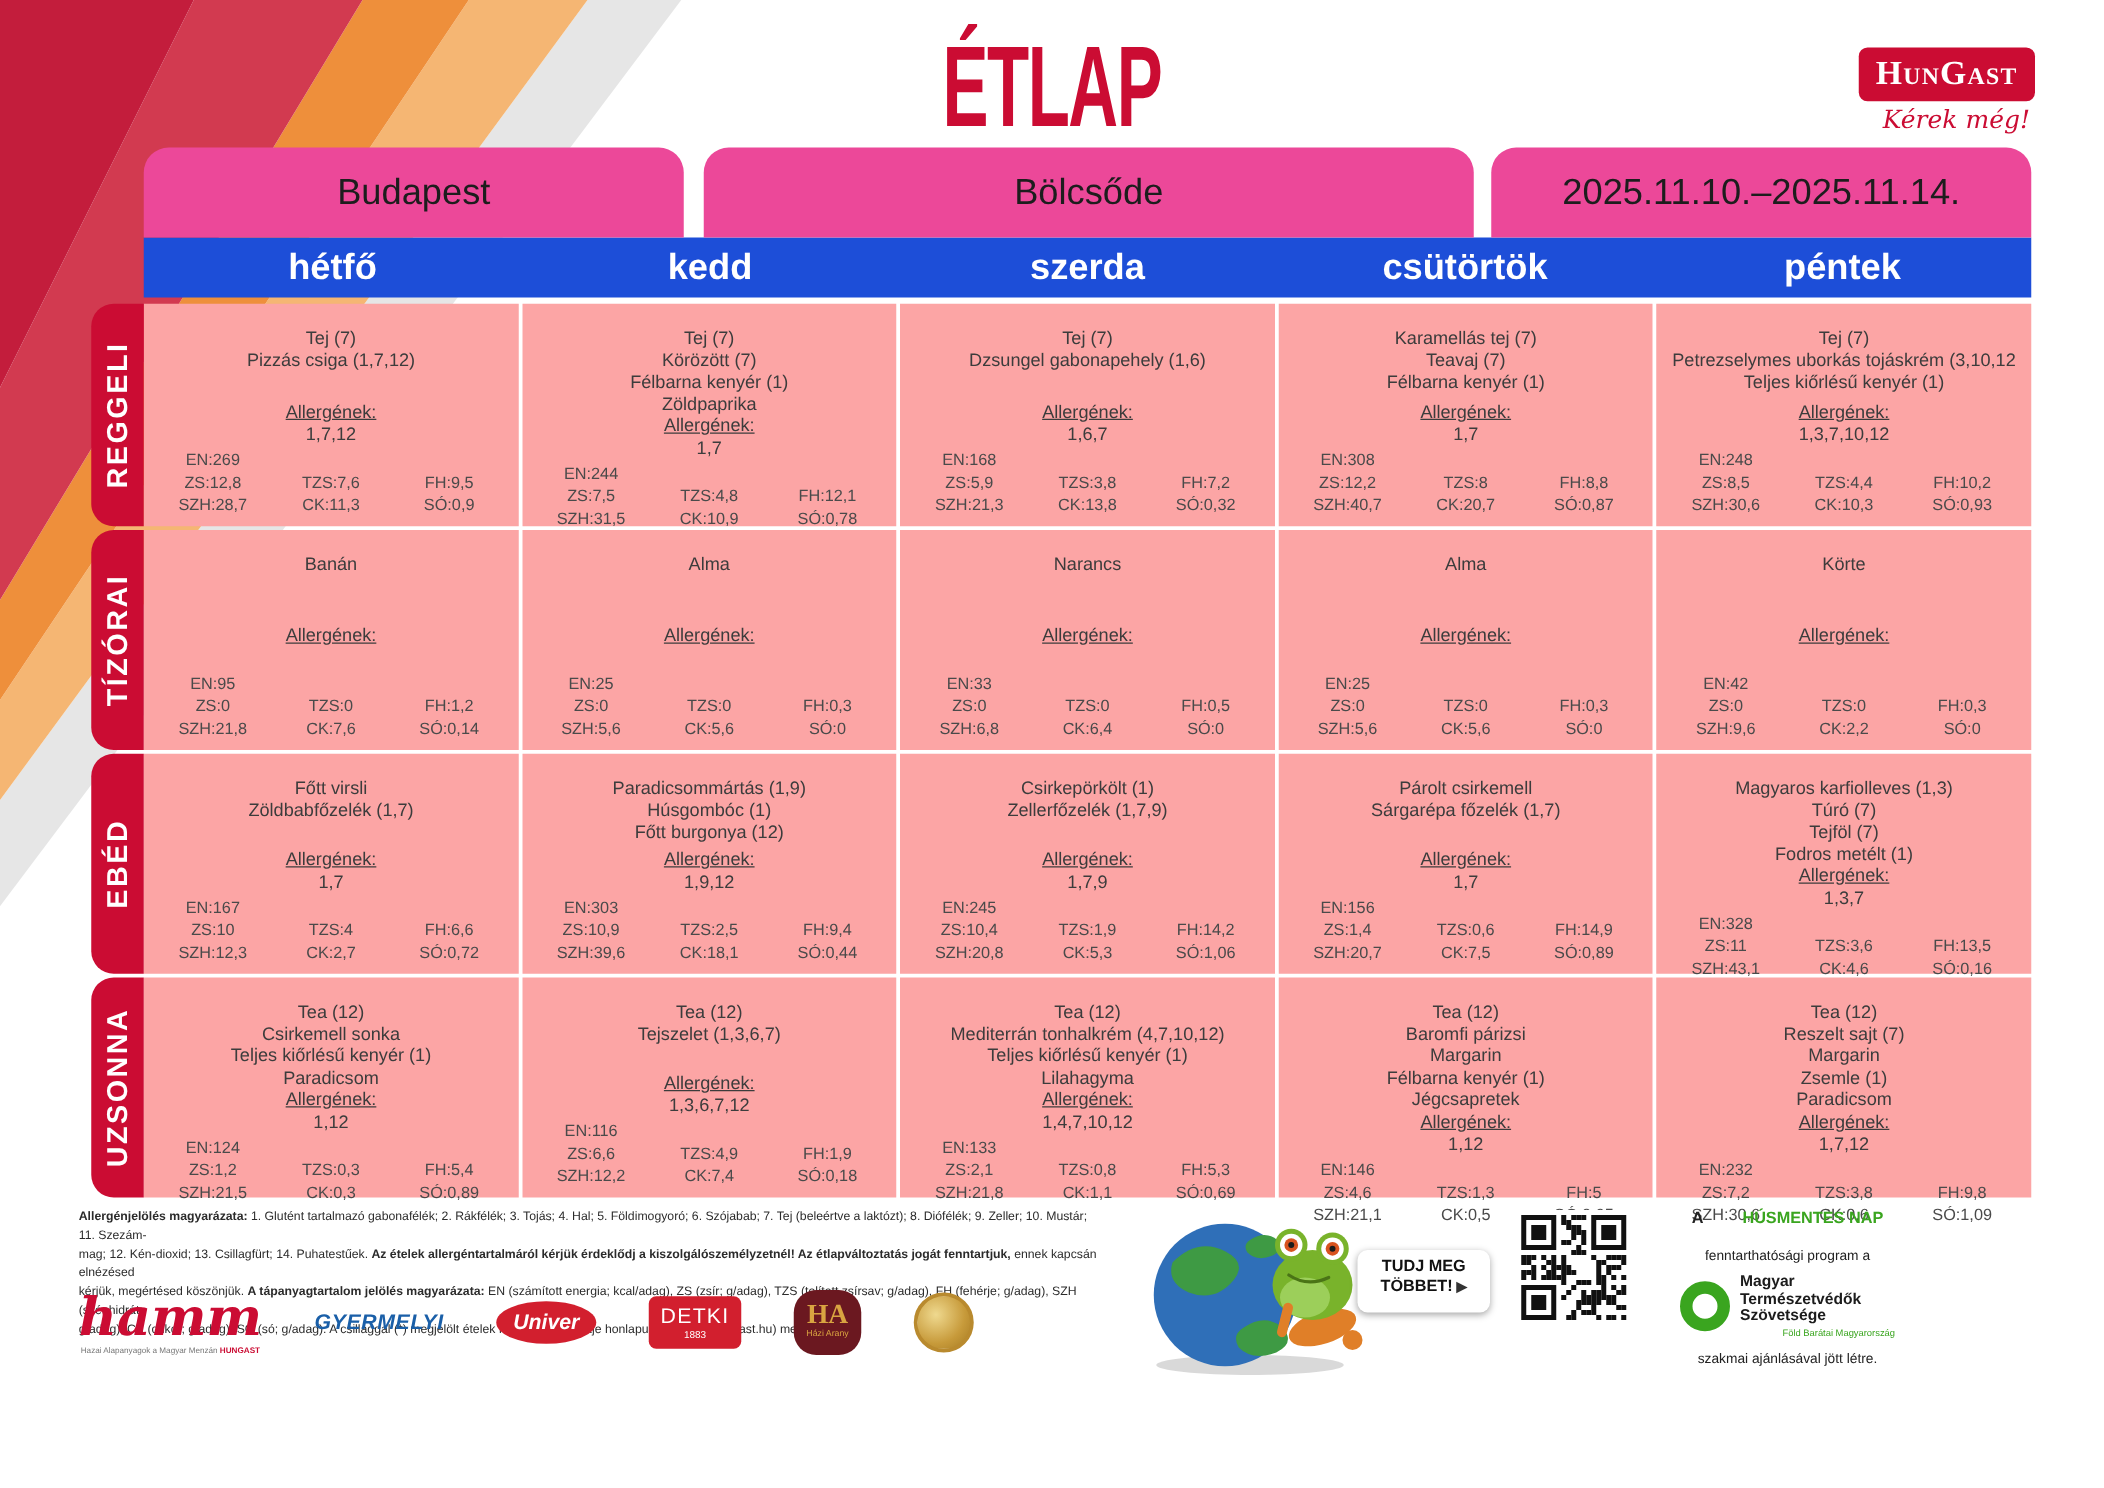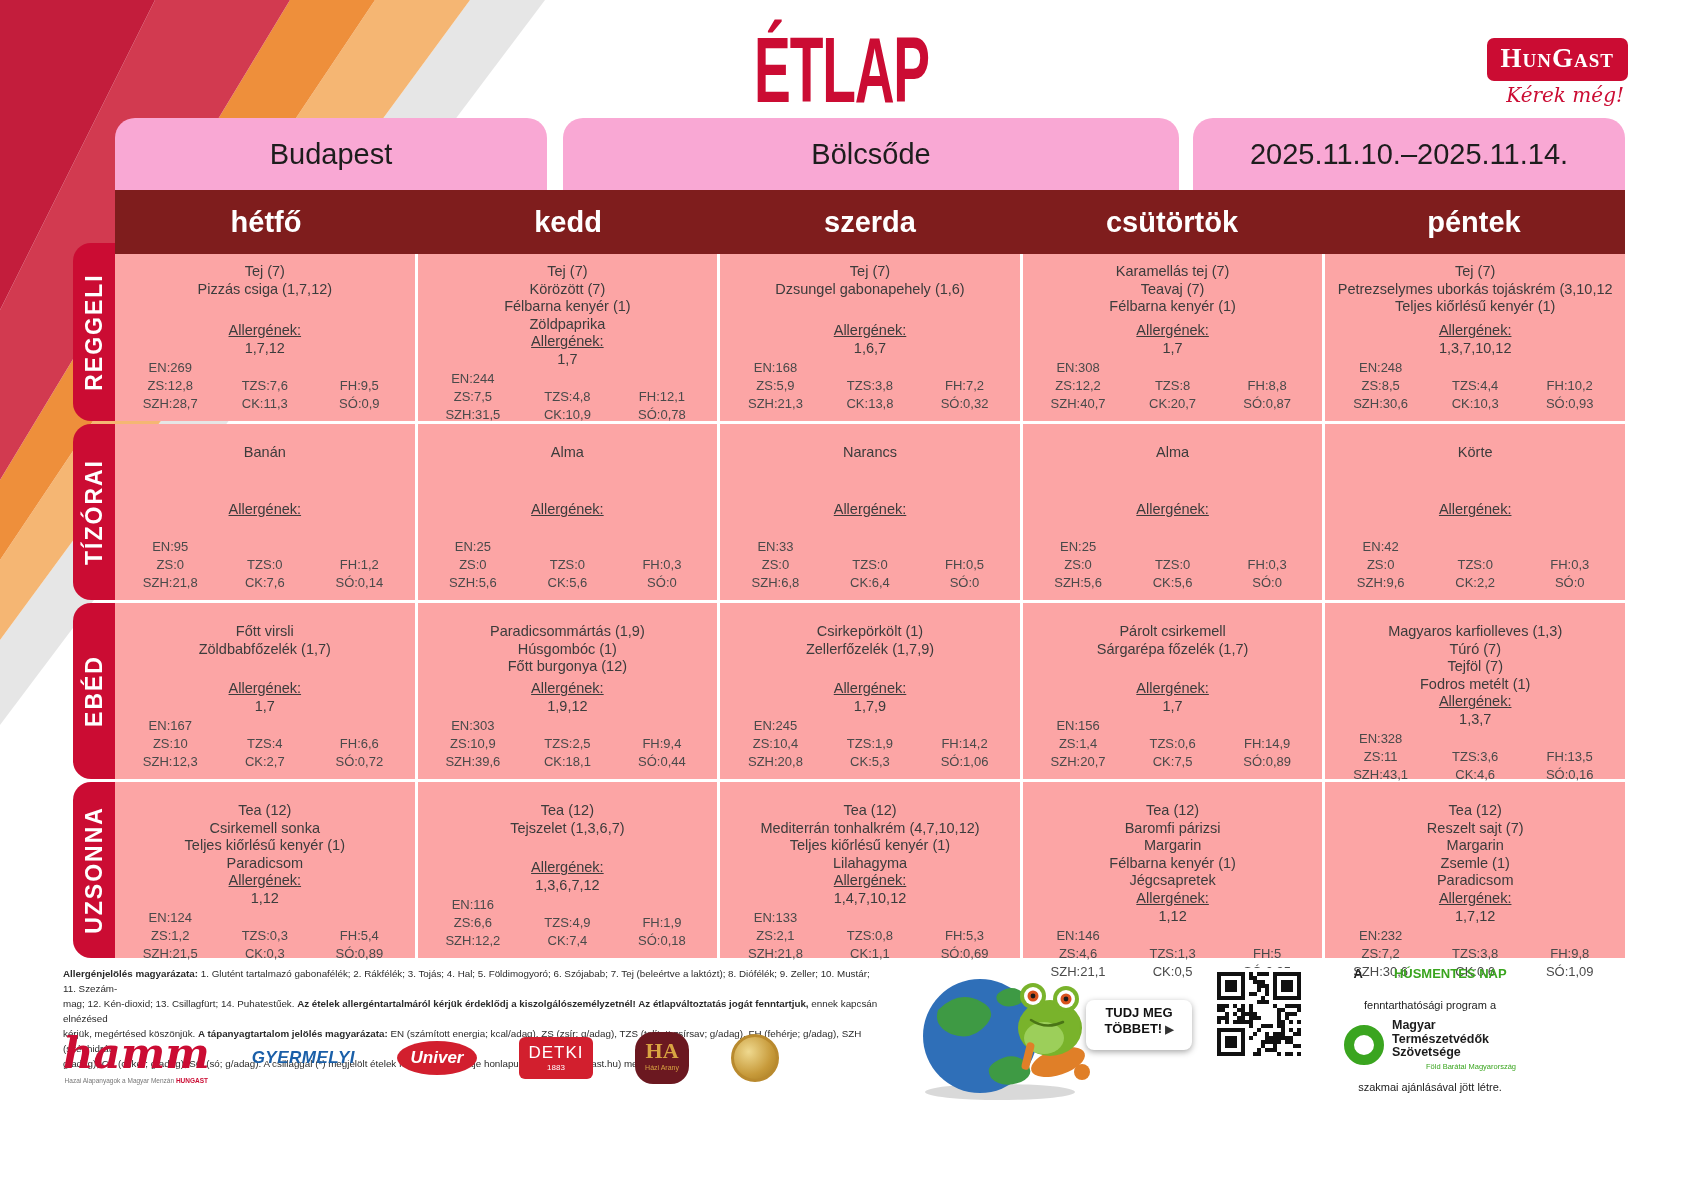--- a/index.html
+++ b/index.html
@@ -16,28 +16,28 @@
 
   
   .brand{position:absolute;top:38px;right:55px;z-index:2;text-align:right;}
   .brand-badge{display:inline-block;background:#cb0c33;border-radius:7px;padding:5px 14px 7px;
                font-family:"Liberation Serif",serif;font-variant:small-caps;font-weight:bold;
                color:#fff;font-size:27px;letter-spacing:1px;}
   .brand-tagline{font-family:"DejaVu Serif",serif;font-style:italic;color:#cb0c33;
                  font-size:20px;margin-top:2px;padding-right:4px;}
 
   
-  .topbox{position:absolute;top:118px;height:72px;background:#f9a8d4;border-radius:20px 20px 0 0;
+  .topbox{position:absolute;top:118px;height:72px;background:#ec4899;border-radius:20px 20px 0 0;
           display:flex;align-items:center;justify-content:center;font-size:29px;color:#1d1d1d;z-index:3;}
   .box-location{left:115px;width:432px;}
   .box-institution{left:563px;width:616px;}
   .box-dates{left:1193px;width:432px;}
 
   
-  .day-bar{position:absolute;top:190px;left:115px;width:1510px;height:64px;background:#7f1d1d;z-index:2;
+  .day-bar{position:absolute;top:190px;left:115px;width:1510px;height:48px;background:#1d4ed8;z-index:2;
            display:grid;grid-template-columns:repeat(5,1fr);}
   .day{display:flex;align-items:center;justify-content:center;color:#fff;font-weight:bold;font-size:29px;}
 
   
   .pills{position:absolute;top:243px;left:73px;width:42px;display:grid;
          grid-template-rows:178px 176px 176px 176px;row-gap:3px;z-index:2;}
   .pill{background:#cb0c33;border-radius:18px 0 0 18px;position:relative;}
   .pill span{position:absolute;top:50%;left:50%;transform:translate(-50%,-50%) rotate(-90deg);
              white-space:nowrap;color:#fff;font-weight:bold;font-size:23px;letter-spacing:2px;}
 

